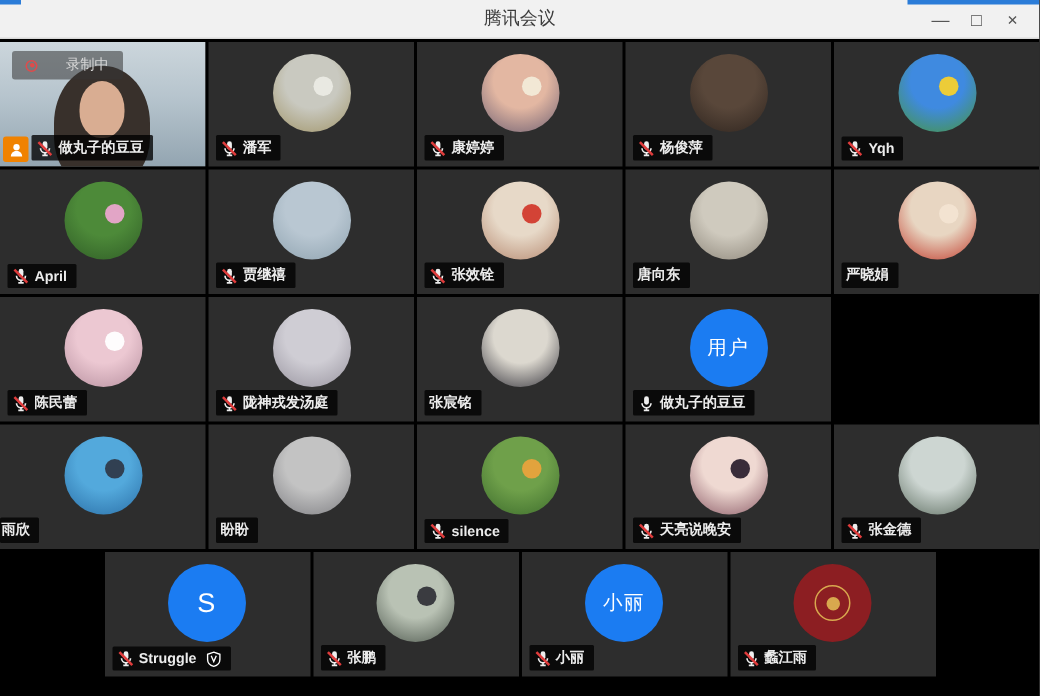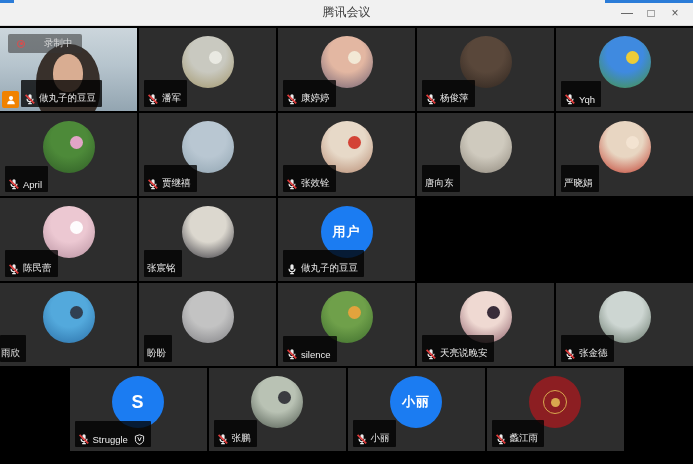--- a/index.html
+++ b/index.html
@@ -48,21 +48,21 @@
     overflow: hidden;
   }
   .tile.active { border: 2px solid var(--green, #2ecc5a); }
   
   .avatar {
     width: 52px; height: 52px; border-radius: 50%;
     margin: 8px auto 0; position: relative;
     display: flex; align-items: center; justify-content: center;
     font-size: 13px; overflow: hidden;
   }
-  .avatar.txt { font-weight: bold; letter-spacing: 1px; }
+  .avatar.txt { font-weight: normal; letter-spacing: 1px; }
   .avatar.txt.single { font-size: 18px; }
   .accent { position: absolute; width: 13px; height: 13px; border-radius: 50%; top: 15px; left: 27px; opacity: .95; }
   .emblem {
     width: 24px; height: 24px; border: 1px solid; border-radius: 50%;
     display: flex; align-items: center; justify-content: center;
   }
   .emblem-dot { width: 9px; height: 9px; border-radius: 50%; display: block; }
   
   .scene { position: absolute; inset: 0; }
   .scene-1 { background: linear-gradient(180deg,#ccd6dc 0%,#b6c4cd 45%,#93a5b1 100%); }
@@ -74,22 +74,22 @@
       linear-gradient(180deg,#efe9dd 0%,#e9e2d4 55%,#ded7c7 100%);
   }
   .scene-2::before { content:''; position:absolute; left:50%; transform:translateX(-50%); top:12px; width:30px; height:34px; background:#c89a7c; border-radius:50%; }
   .scene-2::after  { content:''; position:absolute; left:50%; transform:translateX(-50%); bottom:-5px; width:94px; height:36px; background:#4e7cb8; border-radius:46% 46% 0 0; }
   
   .name-tag {
     position: absolute; left: 5px; bottom: 4px;
     max-width: calc(100% - 8px);
     display: inline-flex; align-items: center; gap: 3px;
     background: var(--label-bg, rgba(0,0,0,.78));
-    padding: 12px 6px 2px 3px; border-radius: 1px;
-    font-size: 9.5px; color: #ececec; white-space: nowrap; overflow: hidden;
+    padding: 2px 6px 2px 3px; border-radius: 1px;
+    font-size: 9.5px; color: #ececec; white-space: nowrap; overflow: hidden; font-weight: bold;
   }
   .tile.flush .name-tag { left: 0; padding-left: 1px; margin-top: 29px; }
   .tile.has-corner-badge .name-tag { left: 21px; }
   .mic { display: flex; align-items: center; }
   .shield { display: flex; align-items: center; margin-left: 3px; }
   
   .corner-badge {
     position: absolute; left: 2px; bottom: 3px;
     width: 17px; height: 17px; border-radius: 2px;
     background: var(--orange, #f08200);
@@ -295,20 +295,35 @@
                 <path d="M3 5.8a3 3 0 0 0 6 0" fill="none" stroke="#eeeeee" stroke-width="1.1"></path>
                 <line x1="6" y1="8.8" x2="6" y2="10.4" stroke="#eeeeee" stroke-width="1.1"></line>
                 <line x1="4.2" y1="10.6" x2="7.8" y2="10.6" stroke="#eeeeee" stroke-width="1.1"></line>
                 <line x1="1.6" y1="1.8" x2="10.2" y2="10.4" stroke="#e03c3c" stroke-width="1.7"></line>
               </svg>
             </span>
       <span class="pname">陈民蕾</span>
     </div>
   </div>
         <div class="tile">
+    <div class="avatar" style="background: radial-gradient(circle at 50% 35%, rgb(207, 205, 212) 0%, rgb(207, 205, 212) 42%, rgb(151, 147, 158) 100%);"></div>
+    <div class="name-tag">
+      <span class="mic">
+              <svg width="12" height="12" viewBox="0 0 12 12">
+                <rect x="4.4" y="1.2" width="3.2" height="5.6" rx="1.6" fill="#eeeeee"></rect>
+                <path d="M3 5.8a3 3 0 0 0 6 0" fill="none" stroke="#eeeeee" stroke-width="1.1"></path>
+                <line x1="6" y1="8.8" x2="6" y2="10.4" stroke="#eeeeee" stroke-width="1.1"></line>
+                <line x1="4.2" y1="10.6" x2="7.8" y2="10.6" stroke="#eeeeee" stroke-width="1.1"></line>
+                <line x1="1.6" y1="1.8" x2="10.2" y2="10.4" stroke="#e03c3c" stroke-width="1.7"></line>
+              </svg>
+            </span>
+      <span class="pname">陇神戎发汤庭</span>
+    </div>
+  </div>
+        <div class="tile">
     <div class="avatar" style="background: radial-gradient(circle at 50% 35%, rgb(220, 216, 207) 0%, rgb(220, 216, 207) 42%, rgb(53, 52, 60) 100%);"></div>
     <div class="name-tag">
 
       <span class="pname">张宸铭</span>
     </div>
   </div>
         <div class="tile">
     <div class="avatar txt" style="background: rgb(27, 124, 242); color: rgb(255, 255, 255);">用户</div>
     <div class="name-tag">
       <span class="mic">

